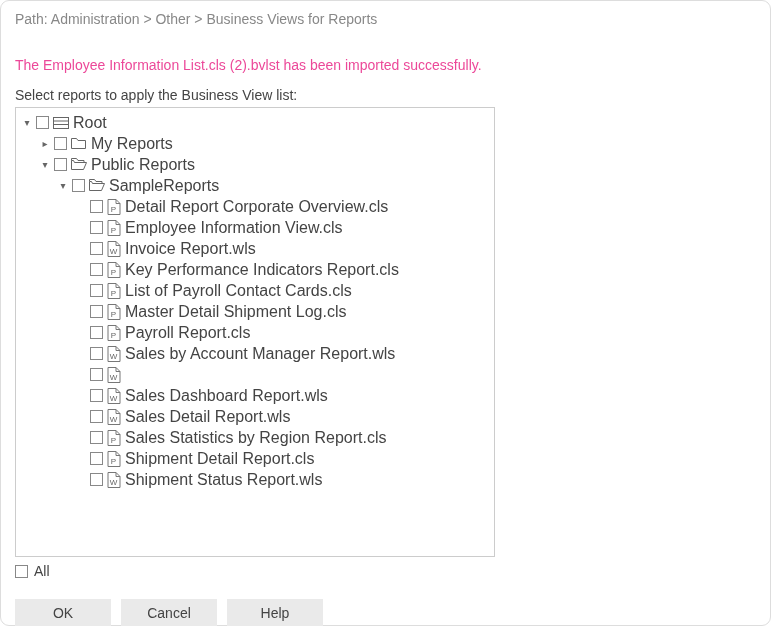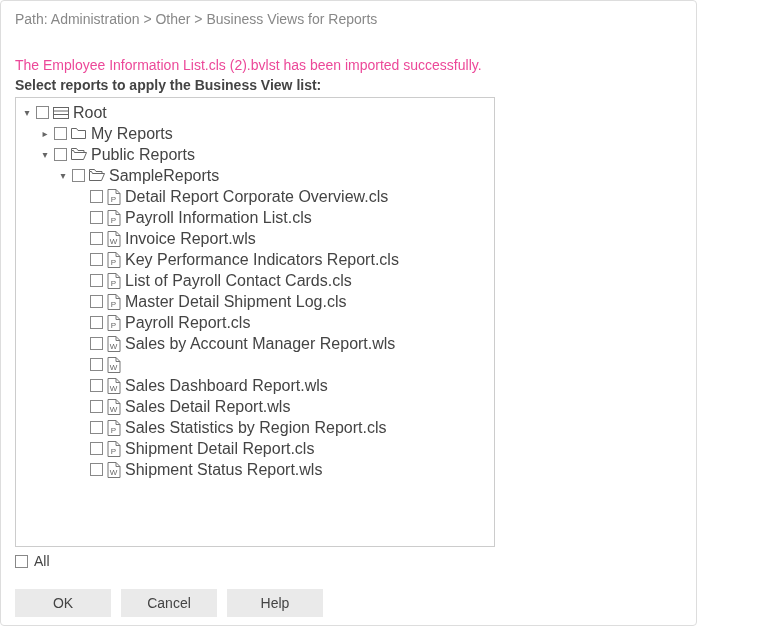--- a/index.html
+++ b/index.html
@@ -4,43 +4,42 @@
 <style>
   * { box-sizing: border-box; }
   body {
     margin: 0;
     font-family: "Segoe UI", Arial, sans-serif;
     font-size: 13px;
     color: #444;
     background: #fff;
   }
   .panel {
-    width: 697px;
+    width: 771px;
     height: 626px;
     border: 1px solid #ddd;
-    border-radius: 4px;
+    border-radius: 9px;
     padding: 8px 14px 0 14px;
     position: relative;
   }
   .path {
     color: #888;
     font-size: 14px;
     padding: 2px 0 6px 0;
   }
   .status {
     color: #ec4899;
     font-size: 14px;
     margin-top: 24px;
   }
   .instruction {
     color: #444;
     font-size: 14px;
-    margin-top: 4px;
+    margin-top: 14px;
     margin-bottom: 4px;
-    font-weight: bold;
   }
   .tree-container {
     border: 1px solid #ccc;
     width: 480px;
     height: 450px;
     padding: 4px 0 0 0;
     overflow: auto;
     background: #fff;
   }
   .tree ul {
@@ -190,21 +189,21 @@
                         <div class="node">
                           <span class="arrow empty">&nbsp;</span>
                           <span class="checkbox"></span>
                           <span class="icon">
                             <svg width="14" height="16" viewBox="0 0 14 16">
                               <path d="M1 0.5 L9 0.5 L13 4.5 L13 15.5 L1 15.5 Z" fill="none" stroke="#777"></path>
                               <path d="M9 0.5 L9 4.5 L13 4.5" fill="none" stroke="#777"></path>
                               <text x="6.5" y="12.5" font-size="8" font-family="Segoe UI, Arial" fill="#666" text-anchor="middle">P</text>
                             </svg>
                           </span>
-                          <span class="label">Payroll Information List.cls</span>
+                          <span class="label">Employee Information View.cls</span>
                         </div>
                       </li>
                       <li>
                         <div class="node">
                           <span class="arrow empty">&nbsp;</span>
                           <span class="checkbox"></span>
                           <span class="icon">
                             <svg width="14" height="16" viewBox="0 0 14 16">
                               <path d="M1 0.5 L9 0.5 L13 4.5 L13 15.5 L1 15.5 Z" fill="none" stroke="#777"></path>
                               <path d="M9 0.5 L9 4.5 L13 4.5" fill="none" stroke="#777"></path>

